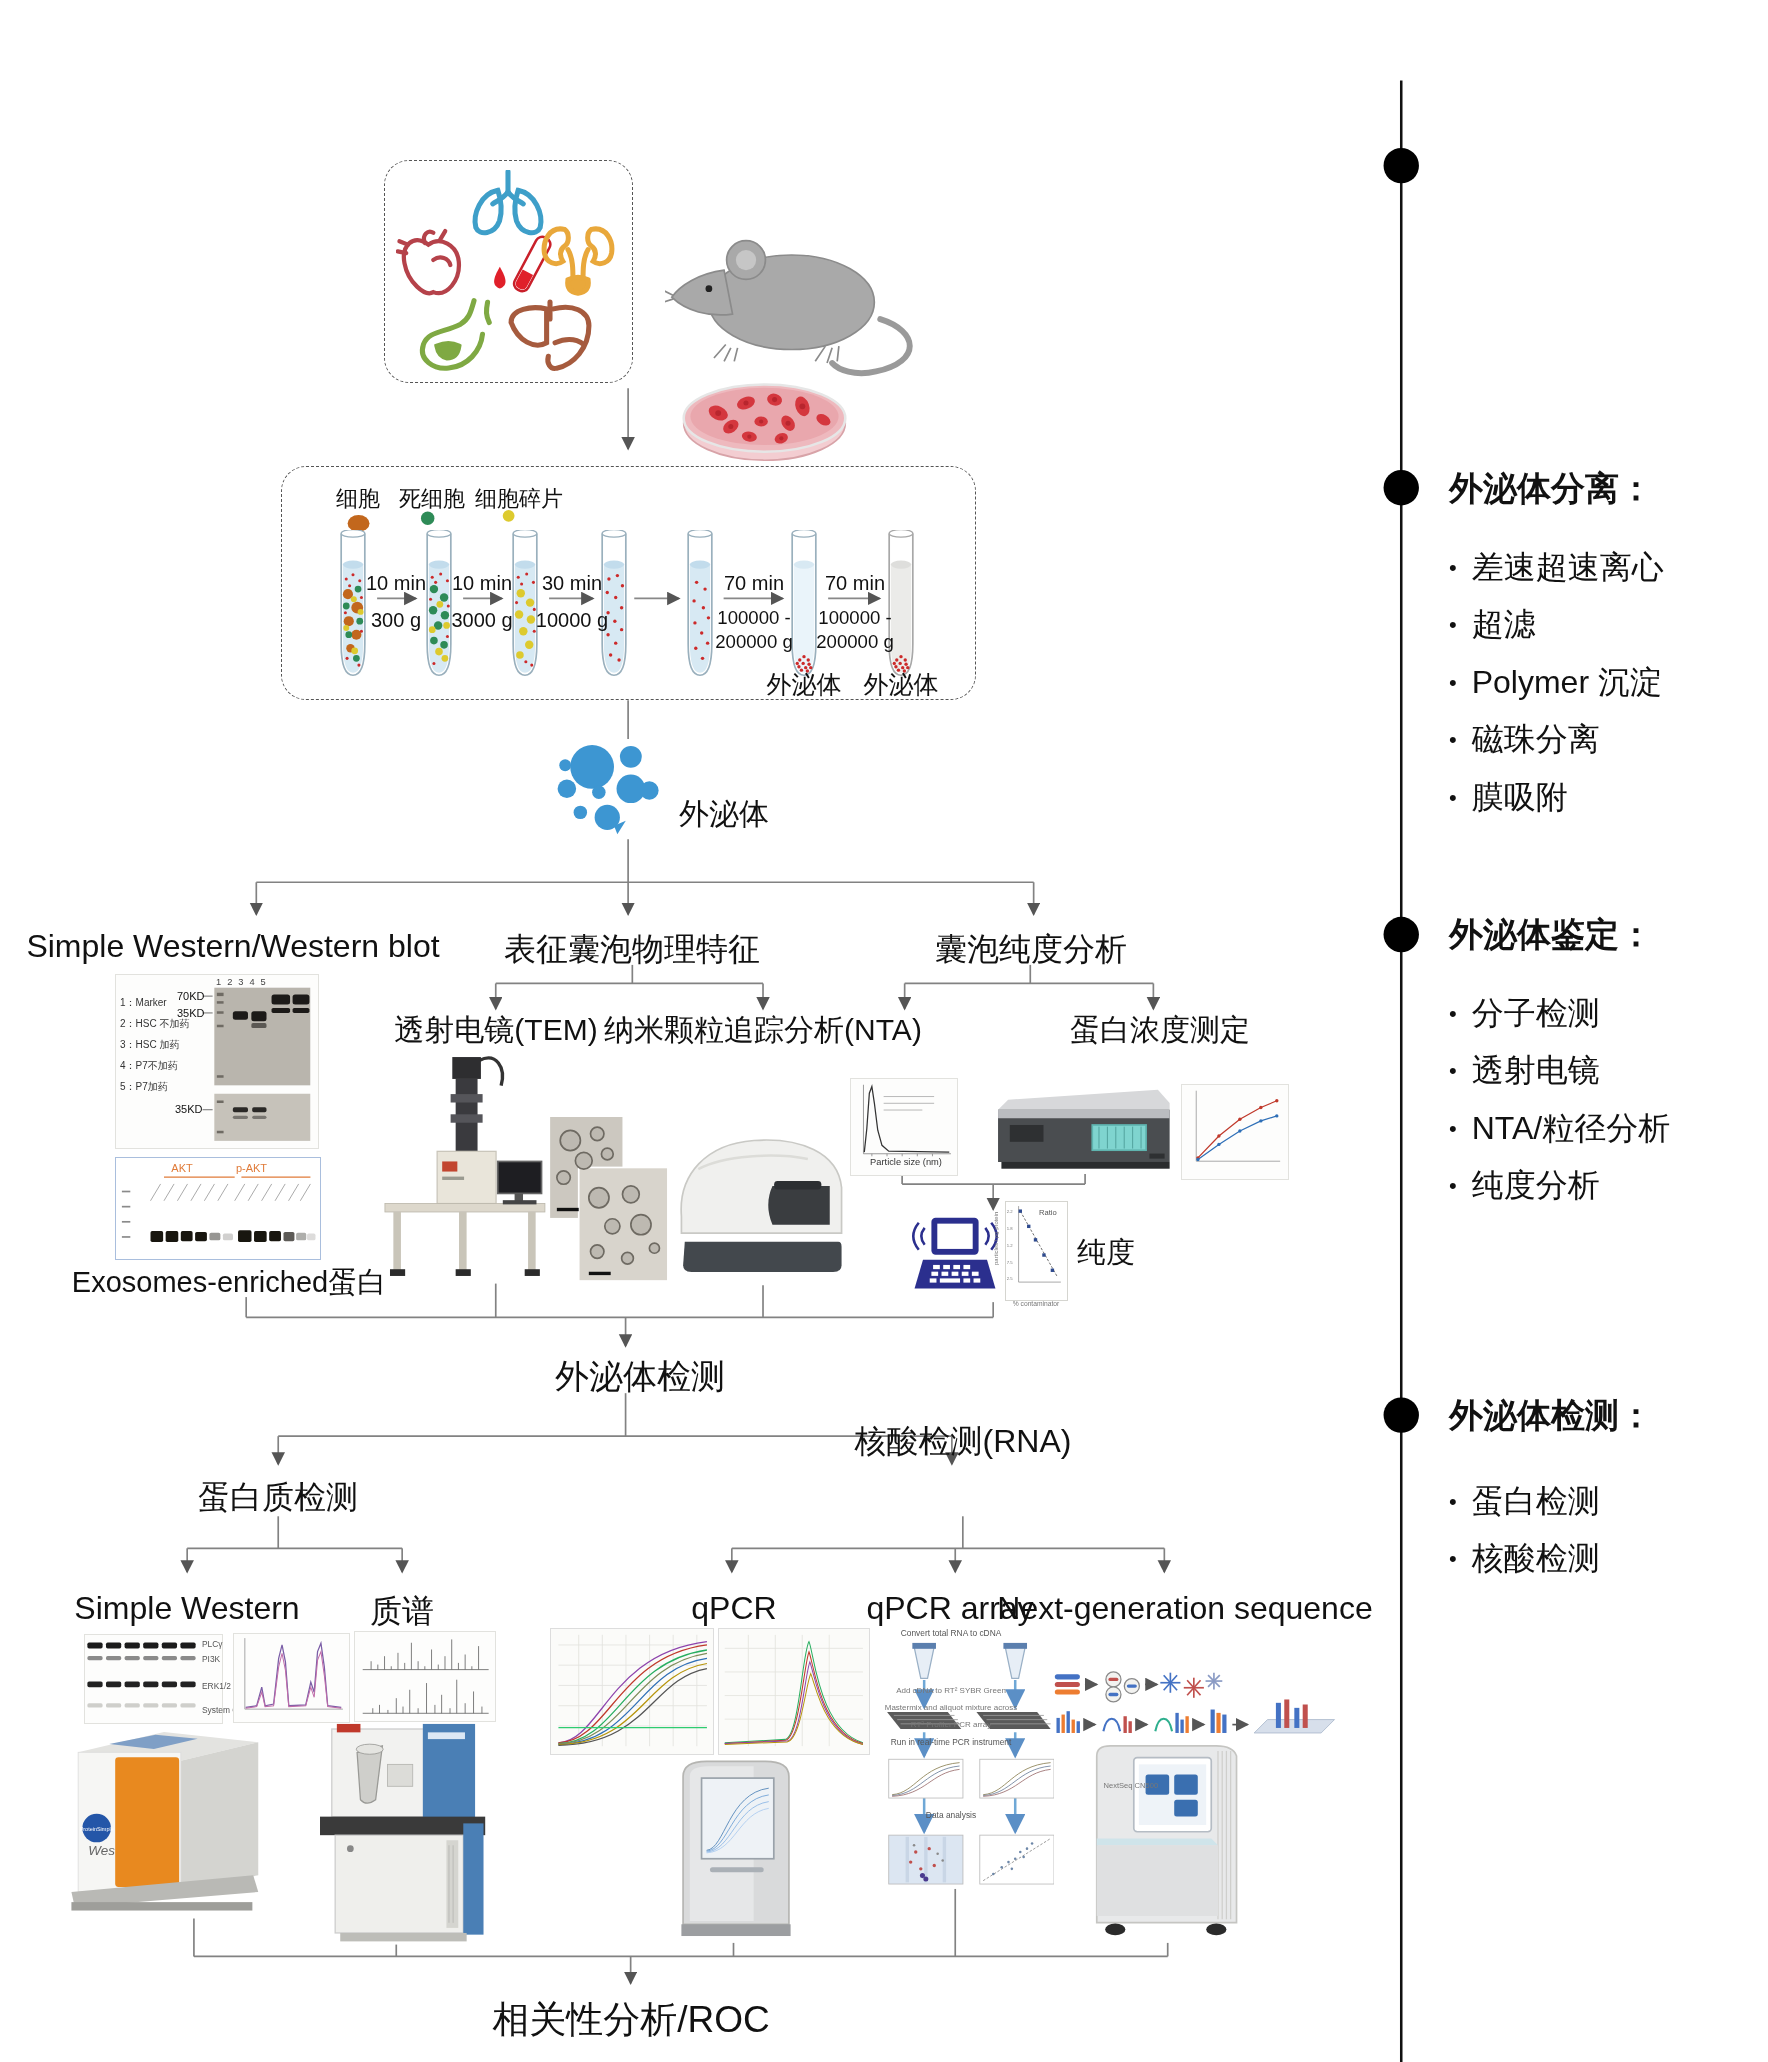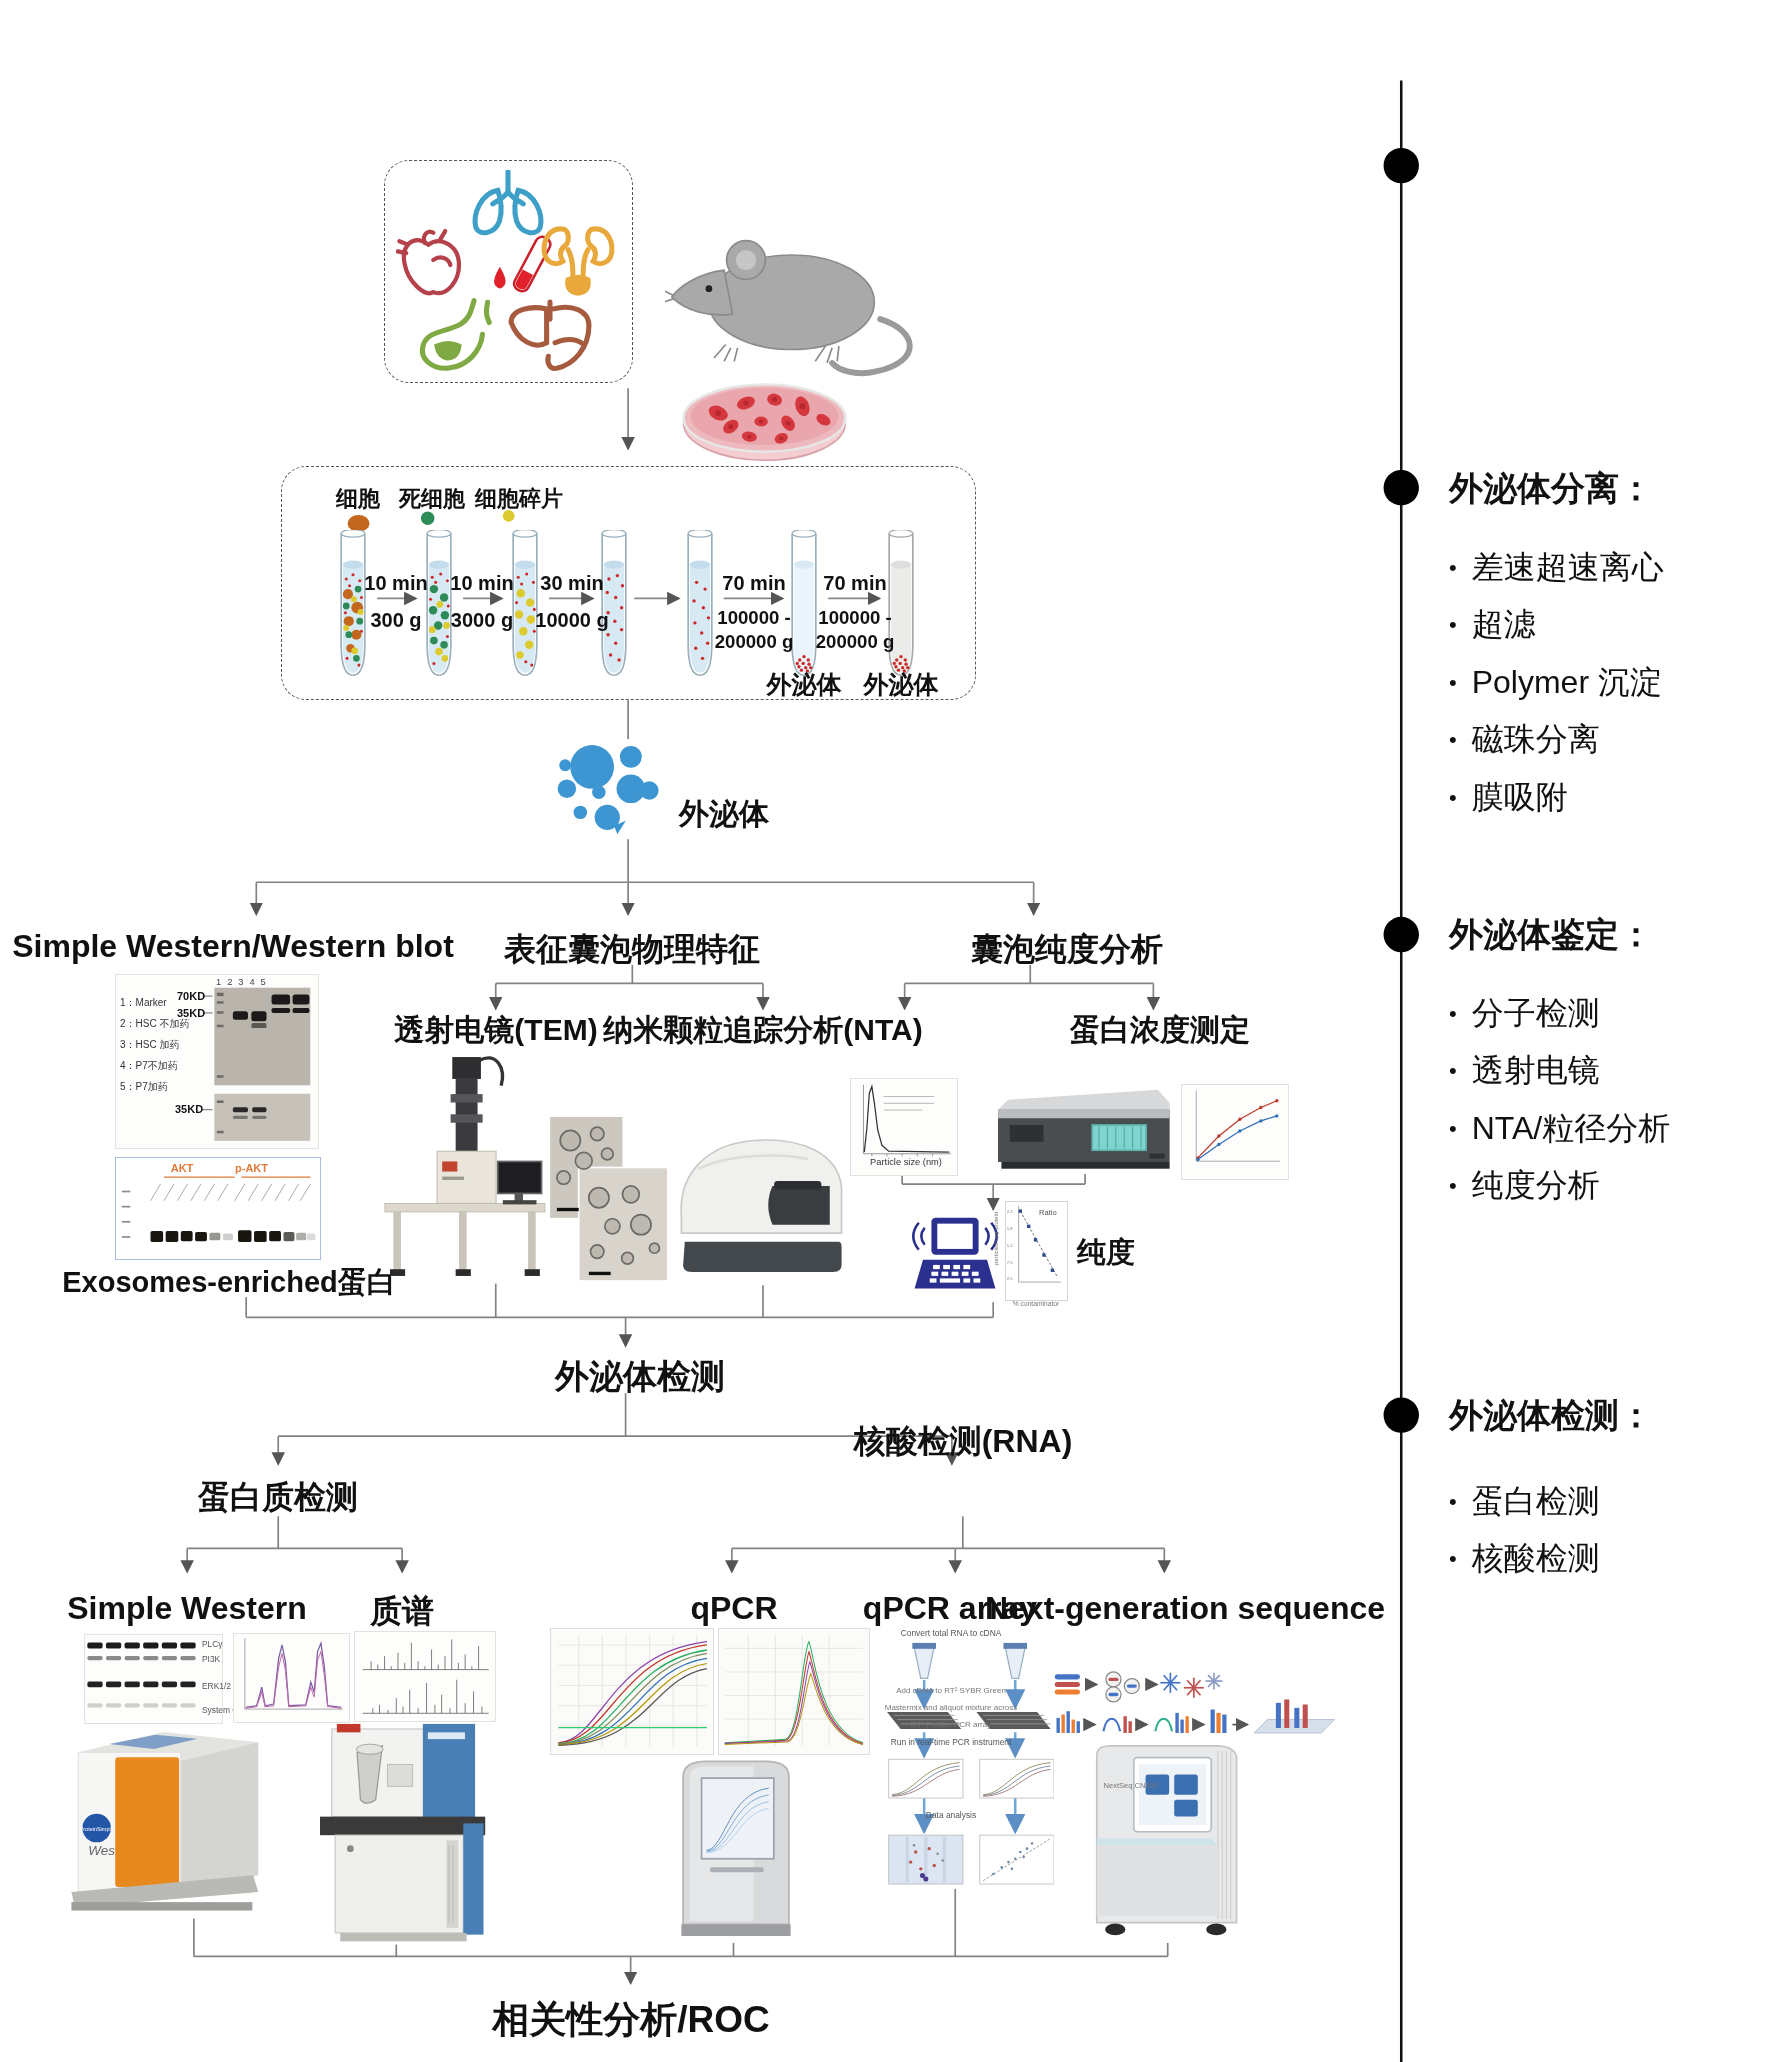--- a/index.html
+++ b/index.html
@@ -1,20 +1,20 @@
 <!DOCTYPE html>
 <html style="font-size:13.5px"><head>
 <meta charset="utf-8">
 <style>
   html,body{margin:0;padding:0;background:#fff;}
   body{font-family:"Liberation Sans","DejaVu Sans",sans-serif;color:#111;}
   #canvas{position:relative;width:1768px;height:2063px;background:#fff;overflow:hidden;}
   .abs{position:absolute;}
   .c{transform:translateX(-50%);text-align:center;white-space:nowrap;}
-  .b{font-weight:700;}
+  .b{font-weight:400;}
   .f44{font-size:37px;} .f40{font-size:34px;} .f38{font-size:32px;} .f36{font-size:30px;}
   .f34{font-size:29px;} .f30{font-size:25px;} .f26{font-size:22px;}
   .f24{font-size:20px;} .f22{font-size:18.6px;}
   .tiny{font-size:9.3px;color:#555;}
   .tiny9{font-size:8px;color:#777;line-height:17px;}
   .dashbox{border:1.7px dashed #555;border-radius:25px;background:#fff;}
   .side-title{font-size:34px;font-weight:700;white-space:nowrap;}
   .side-item{font-size:32px;line-height:57px;white-space:nowrap;}
   .side-item .bu{font-size:22px;vertical-align:3.4px;margin-right:15px;}
   .panel{background:#fdfdfc;border:0.8px solid #e2e2de;}
@@ -457,21 +457,21 @@
       <circle cx="30" cy="86" r="8"></circle>
         <circle cx="62" cy="92" r="15"></circle>
         <circle cx="12" cy="30" r="7"></circle>
       <path d="M70,102 L84,96 L74,112 Z"></path>
     </g>
   </svg>
   <div class="abs c f36 b" style="left:724px;top:794px;">外泌体</div>
 
   <div class="abs c f38 b" style="left:233px;top:928px;">Simple Western/Western blot</div>
   <div class="abs c f38 b" style="left:632px;top:928px;">表征囊泡物理特征</div>
-  <div class="abs c f38 b" style="left:1031px;top:928px;margin-left:36px;">囊泡纯度分析</div>
+  <div class="abs c f38 b" style="left:1031px;top:928px;">囊泡纯度分析</div>
 
   <div class="abs c f36 b" style="left:496px;top:1010px;">透射电镜(TEM)</div>
   <div class="abs c f36 b" style="left:763px;top:1010px;">纳米颗粒追踪分析(NTA)</div>
   <div class="abs c f36 b" style="left:1160px;top:1010px;">蛋白浓度测定</div>
 
   <div class="abs panel" style="left:115px;top:974px;width:202px;height:173px;"></div>
   <svg class="abs" style="left:115px;top:974px" width="202" height="173" viewBox="0 0 240 205">
     <rect x="118" y="16" width="114" height="116" fill="#b9b5ad"></rect>
     <rect x="118" y="142" width="114" height="56" fill="#c6c2ba"></rect>
 

